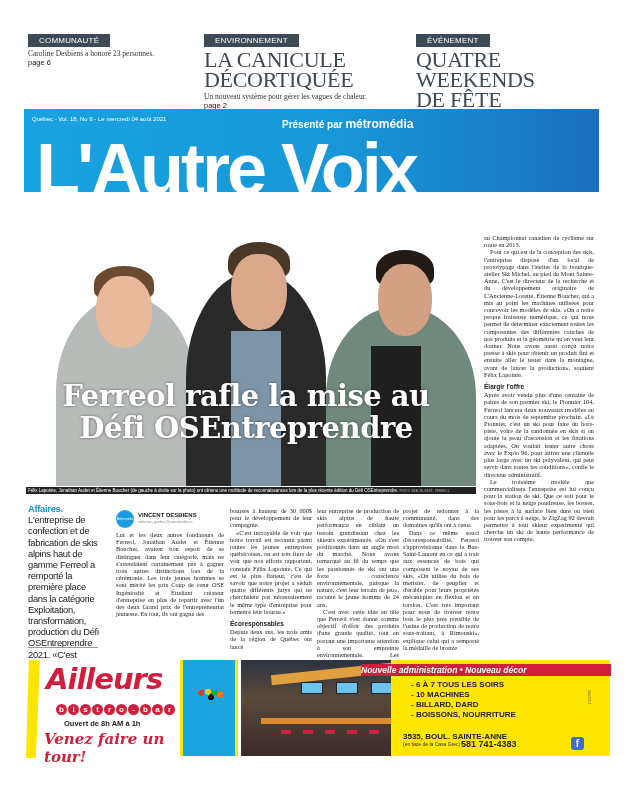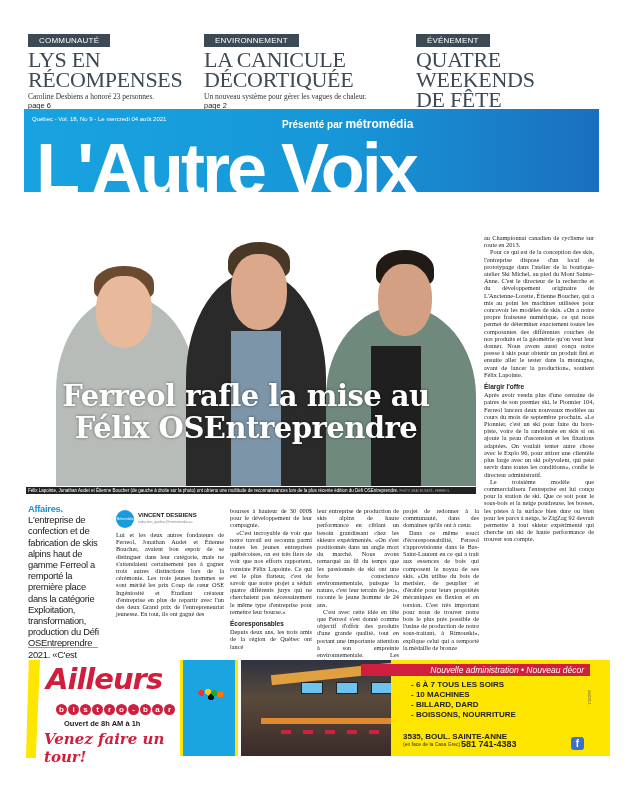--- a/index.html
+++ b/index.html
@@ -41,34 +41,33 @@
   .ad-sub span { display: inline-block; width: 11px; height: 11px; border-radius: 50%; background: #d01e3c; color: #fff; font-family: "Liberation Sans", sans-serif; font-size: 8px; font-weight: bold; text-align: center; line-height: 11px; }
   .ad-hours { position: absolute; left: 38px; top: 59px; font-family: "Liberation Sans", sans-serif; font-weight: bold; font-size: 7.5px; color: #222; }
   .ad-tag { position: absolute; left: 18px; top: 70px; font-family: "DejaVu Serif", serif; font-style: italic; font-weight: bold; font-size: 15px; color: #d01e3c; }
   .ad-pool { position: absolute; left: 154px; top: 0; width: 58px; height: 96px; background: #1aa4e0; border-left: 3px solid #ffe600; border-right: 3px solid #ffe600; }
   .balls { position: absolute; left: 12px; top: 26px; width: 32px; height: 14px; background: radial-gradient(circle at 20% 50%,#e33 3px,transparent 3px),radial-gradient(circle at 40% 40%,#fc0 3px,transparent 3px),radial-gradient(circle at 60% 50%,#2a2 3px,transparent 3px),radial-gradient(circle at 80% 60%,#f70 3px,transparent 3px),radial-gradient(circle at 50% 80%,#111 3px,transparent 3px); }
   .ad-bar { position: absolute; left: 215px; top: 0; width: 150px; height: 96px; background: linear-gradient(180deg,#2d3340 0%,#5a4a3a 40%,#3a2a2a 100%); overflow: hidden; }
   .bar-counter { position: absolute; left: 20px; top: 58px; width: 140px; height: 6px; background: #e08a30; }
   .bar-screen { position: absolute; top: 22px; width: 22px; height: 12px; background: #6cc4ee; border: 1px solid #222; }
   .stool { position: absolute; top: 70px; width: 10px; height: 4px; background: #d02040; }
   .ad-right { position: absolute; left: 365px; top: 0; width: 219px; height: 96px; background: #ffe600; }
-  .ad-banner { position: absolute; left: -30px; top: 4px; width: 229px; height: 12px; background: #d01e3c; color: #fff; font-family: "Liberation Sans", sans-serif; font-style: italic; font-weight: normal; font-size: 8.5px; line-height: 12px; text-align: right; padding-right: 6px; }
+  .ad-banner { position: absolute; left: -30px; top: 4px; width: 250px; height: 12px; background: #d01e3c; color: #fff; font-family: "Liberation Sans", sans-serif; font-style: italic; font-weight: bold; font-size: 8.5px; line-height: 12px; padding-right: 6px; }
   .ad-list { position: absolute; left: 20px; top: 20px; font-family: "Liberation Sans", sans-serif; font-weight: bold; font-size: 8px; line-height: 10px; color: #222; list-style: none; }
   .ad-addr { position: absolute; left: 12px; top: 72px; font-family: "Liberation Sans", sans-serif; font-weight: bold; font-size: 8px; color: #222; }
   .ad-near { position: absolute; left: 12px; top: 81px; font-family: "Liberation Sans", sans-serif; font-size: 5px; color: #333; }
   .ad-phone { position: absolute; left: 70px; top: 79px; font-family: "Liberation Sans", sans-serif; font-weight: bold; font-size: 9px; color: #222; }
   .ad-fb { position: absolute; left: 180px; top: 77px; width: 13px; height: 13px; border-radius: 3px; background: #3b6fc9; color: #fff; font-family: "Liberation Sans", sans-serif; font-weight: bold; font-size: 10px; text-align: center; line-height: 14px; }
   .ad-ref { position: absolute; left: 200px; top: 30px; font-family: "Liberation Sans", sans-serif; font-size: 3.5px; color: #555; transform: rotate(90deg); transform-origin: left top; white-space: nowrap; }
 </style>
 </head>
 <body>
 
 <div class="teaser" style="left:28px;">
   <div class="cat">COMMUNAUTÉ</div>
-  <div class="title"><span>LYS EN</span><br><span>RÉCOMPENSES</span></div>
   <div class="desc">Caroline Desbiens a honoré 23 personnes.</div>
   <div class="page">page 6</div>
 </div>
 <div class="teaser" style="left:204px;">
   <div class="cat">ENVIRONNEMENT</div>
   <div class="title"><span>LA CANICULE</span><br><span>DÉCORTIQUÉE</span></div>
   <div class="desc">Un nouveau système pour gérer les vagues de chaleur.</div>
   <div class="page">page 2</div>
 </div>
 <div class="teaser" style="left:416px; width:200px;">
@@ -98,21 +97,21 @@
   <div class="head" style="left:70px; top:40px; width:56px; height:72px;"></div>
   <div class="person" style="left:160px; width:140px; height:215px; background:#2a2a2a;"></div>
   <div style="position:absolute; left:205px; top:95px; width:50px; height:155px; background:#7d95a8;"></div>
   <div class="hair" style="left:202px; top:6px; width:62px; height:38px; background:#4a3826;"></div>
   <div class="head" style="left:205px; top:18px; width:56px; height:76px; background:#dba88c;"></div>
   <div class="person" style="left:300px; width:150px; height:180px; background:#6f8a7c;"></div>
   <div style="position:absolute; left:345px; top:110px; width:50px; height:140px; background:#1f1f1f;"></div>
   <div class="hair" style="left:350px; top:14px; width:58px; height:38px; background:#221a14;"></div>
   <div class="head" style="left:352px; top:28px; width:54px; height:72px; background:#d4a084;"></div>
 </div>
-<div class="headline"><span>Ferreol rafle la mise au</span><br><span>Félix OSEntreprendre</span></div>
+<div class="headline"><span>Ferreol rafle la mise au</span><br><span>Défi OSEntreprendre</span></div>
 <div class="caption"><span>Félix Lapointe, Jonathan Audet et Étienne Boucher (de gauche à droite sur la photo) ont obtenu une multitude de reconnaissances lors de la plus récente édition du Défi OSEntreprendre.</span> <span style="font-size:3px;color:#aaa;">PHOTO GRACIEUSETÉ - FERREOL</span></div>
 
 <div class="lede"><span class="kicker">Affaires.</span><span> L'entreprise de confection et de fabrication de skis alpins haut de gamme Ferreol a remporté la première place dans la catégorie Exploitation, transformation, production du Défi OSEntreprendre 2021. «C'est complètement fou, je suis encore sous le choc», se réjouit le directeur administratif, Félix Lapointe.</span></div>
 <div class="lede-rule"></div>
 
 <div class="byline">
   <div class="avatar">Métro média</div>
   <div class="name">VINCENT DESBIENS</div>
   <div class="email">redaction_quebec@metromedia.ca</div>
 </div>

